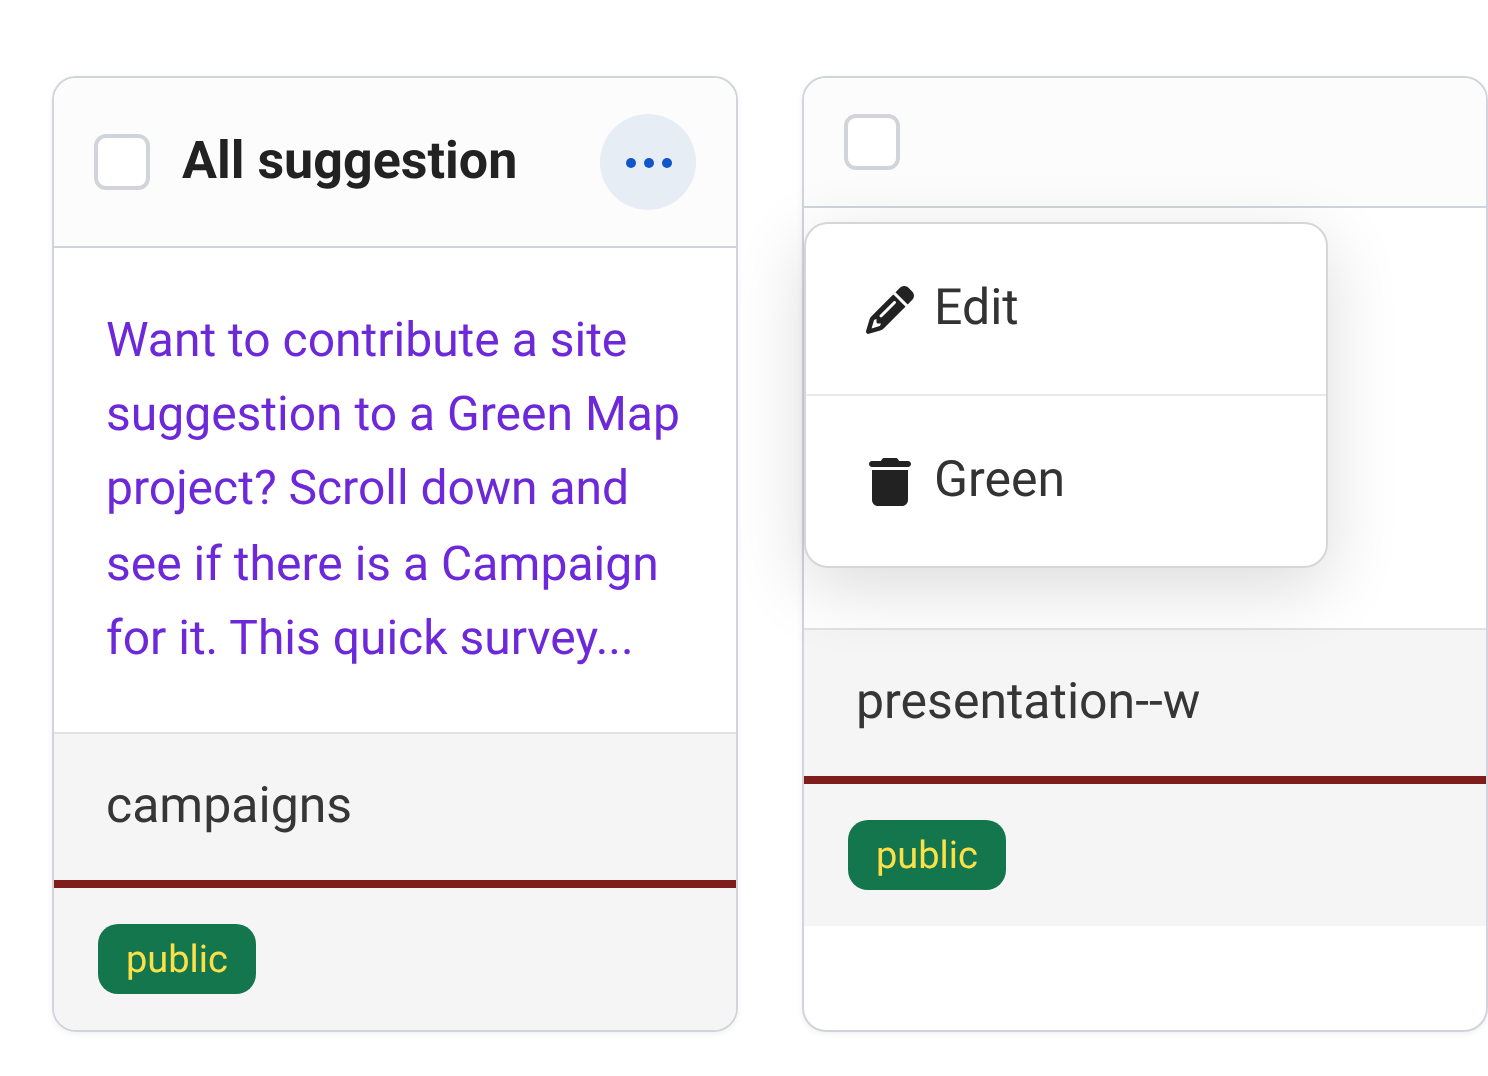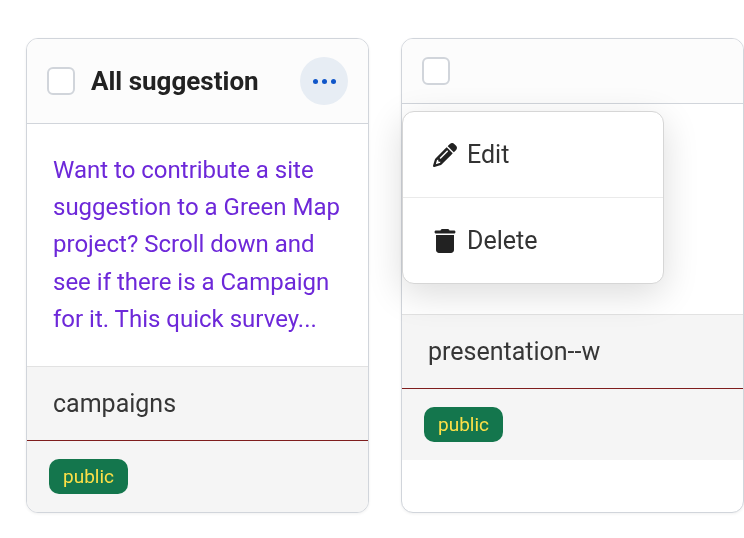--- a/index.html
+++ b/index.html
@@ -74,21 +74,21 @@
       line-height: 1.55;
       color: #6d28d9;
       min-height: 210px;
     }
     .card-slug {
       padding: 22px 26px;
       font-size: 25px;
       color: #363636;
       background: #f5f5f5;
       border-top: 1px solid #e2e2e2;
-      border-bottom: 1px solid #7f1d1d;
+      border-bottom: 4px solid #7f1d1d;
     }
     .card-footer {
       padding: 18px 22px;
       background: #f5f5f5;
     }
     .badge {
       display: inline-block;
       background: #14764d;
       color: #fde047;
       font-weight: 400;
@@ -164,15 +164,15 @@
   <div class="dropdown-item">
     <svg viewBox="0 0 512 512">
         <path d="M410.3 231l11.3-11.3-33.9-33.9-62.1-62.1L291.7 89.8l-11.3 11.3-22.6 22.6L58.6 322.9c-10.4 10.4-18 23.3-22.2 37.4L1 480.7c-2.5 8.4-.2 17.5 6.1 23.7s15.3 8.5 23.7 6.1l120.3-35.4c14.1-4.2 27-11.8 37.4-22.2L387.7 253.7 410.3 231zM160 399.4l-9.1 22.7c-4 3.1-8.5 5.4-13.3 6.9L59.4 452l23-78.1c1.4-4.9 3.8-9.4 6.9-13.3l22.7-9.1v32c0 8.8 7.2 16 16 16h32zM362.7 18.7L348.3 33.2 325.7 55.8 314.3 67.1l33.9 33.9 62.1 62.1 33.9 33.9 11.3-11.3 22.6-22.6 14.5-14.5c25-25 25-65.5 0-90.5L453.3 18.7c-25-25-65.5-25-90.5 0zm-47.4 168l-144 144c-6.2 6.2-16.4 6.2-22.6 0s-6.2-16.4 0-22.6l144-144c6.2-6.2 16.4-6.2 22.6 0s6.2 16.4 0 22.6z"></path>
       </svg>
     <span>Edit</span>
   </div>
   <div class="dropdown-item">
     <svg viewBox="0 0 448 512">
         <path d="M135.2 17.7C140.6 6.8 151.7 0 163.8 0H284.2c12.1 0 23.2 6.8 28.6 17.7L320 32h96c17.7 0 32 14.3 32 32s-14.3 32-32 32H32C14.3 96 0 81.7 0 64S14.3 32 32 32h96l7.2-14.3zM32 128H416V448c0 35.3-28.7 64-64 64H96c-35.3 0-64-28.7-64-64V128z"></path>
       </svg>
-    <span>Delete</span>
+    <span>Green</span>
   </div>
 </div>
 
 </body></html>

